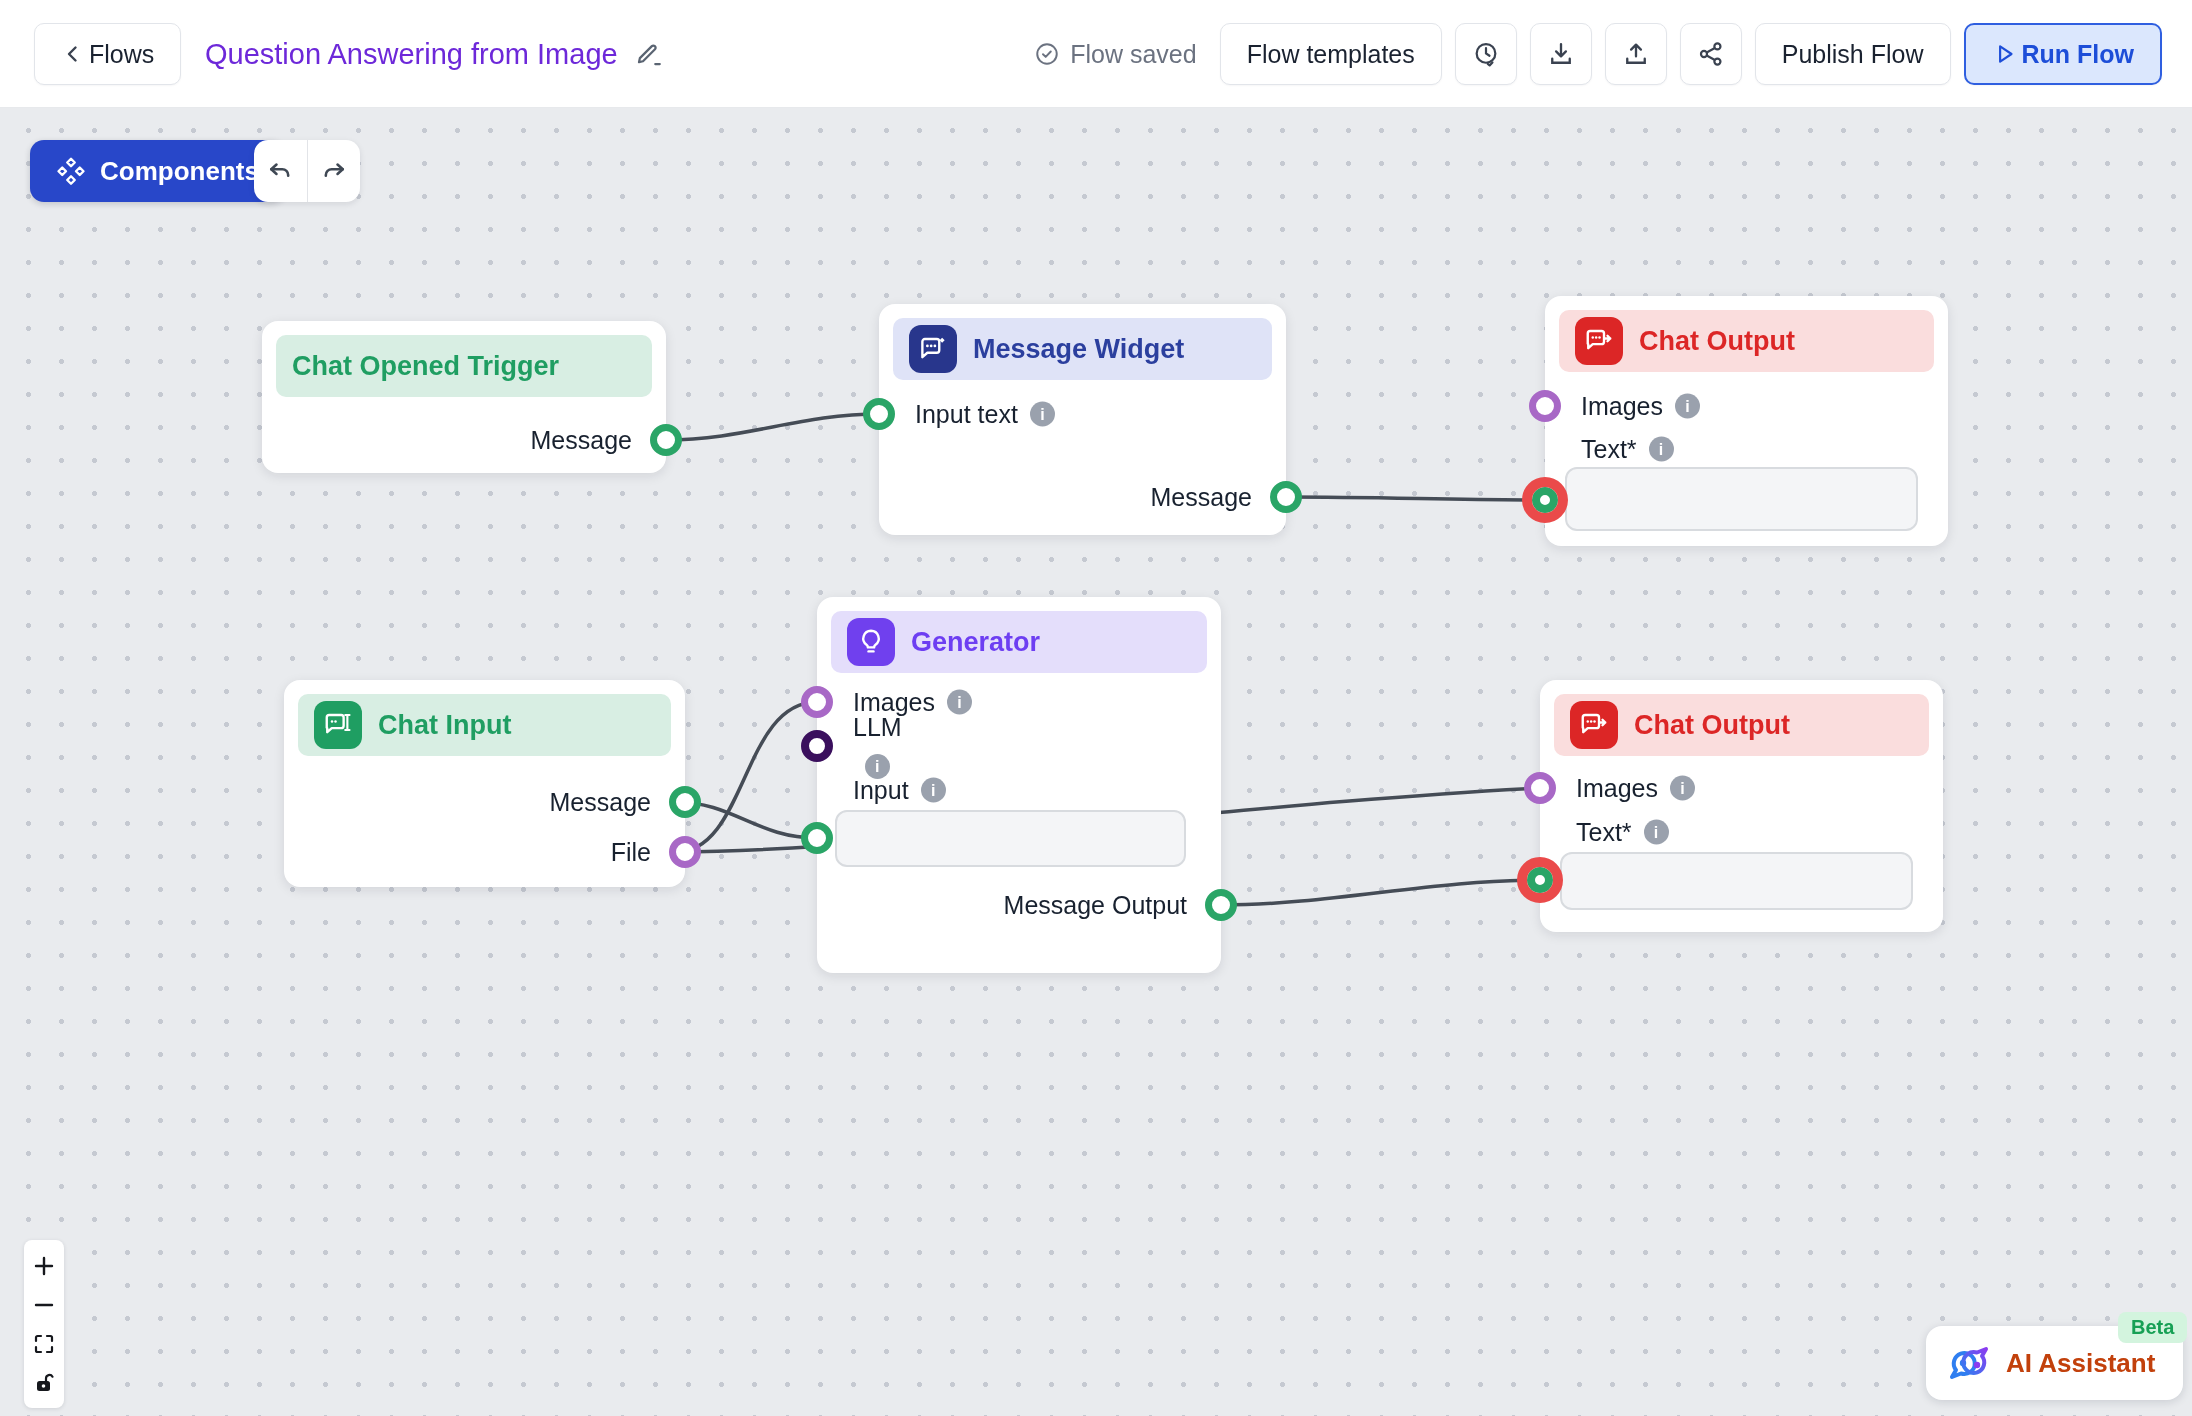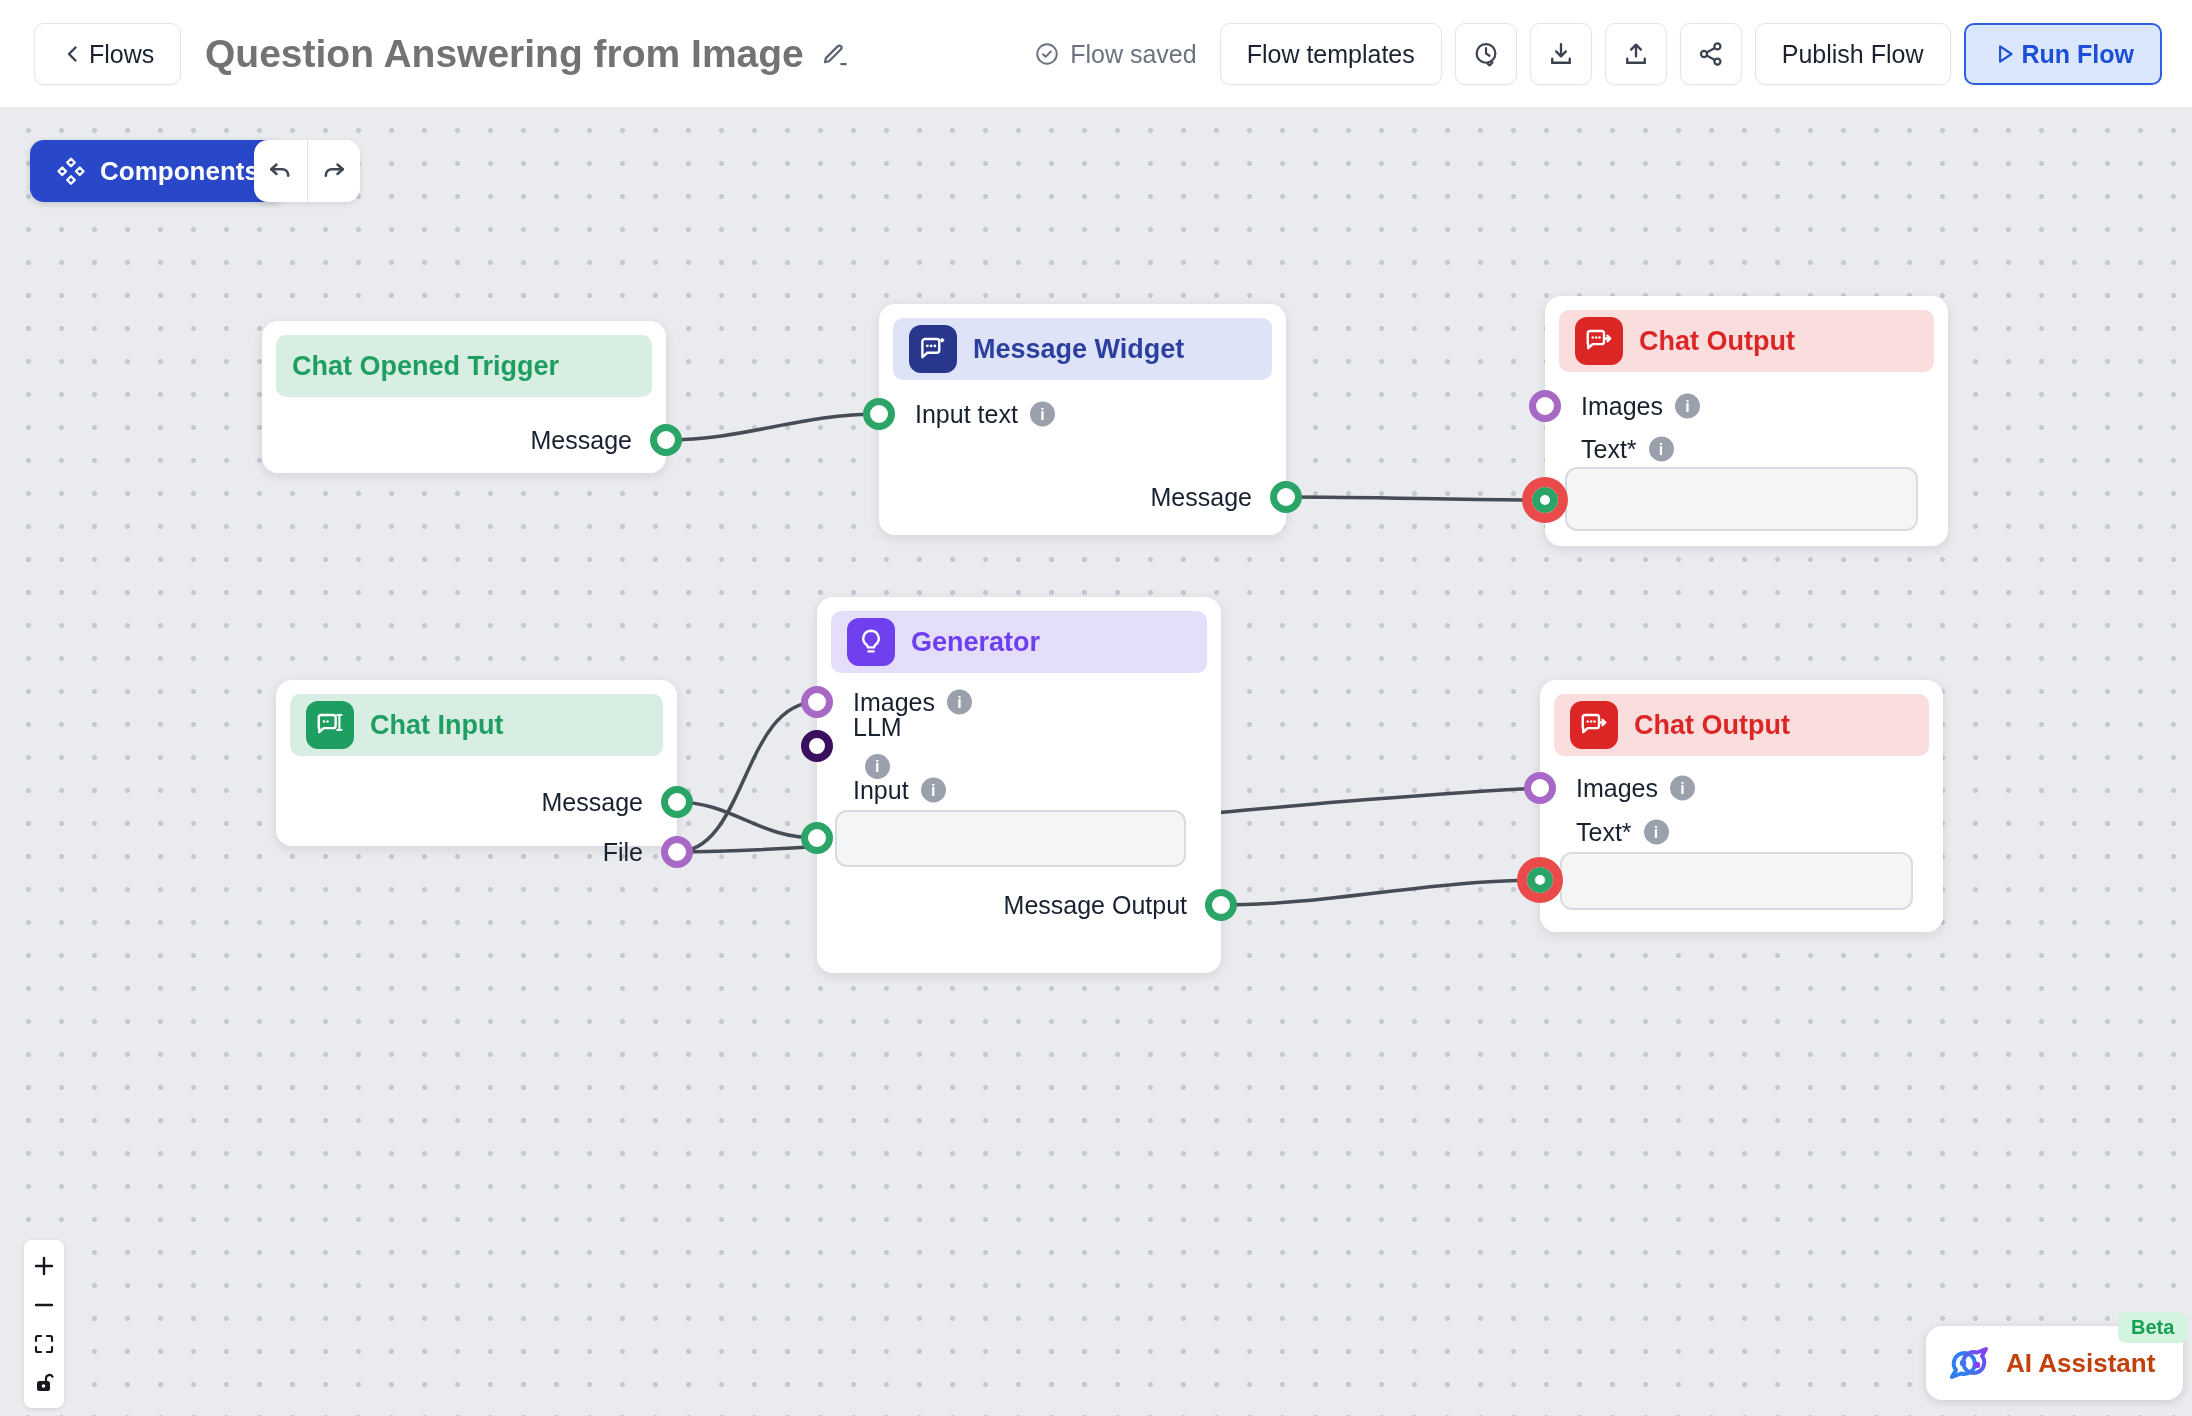--- a/index.html
+++ b/index.html
@@ -24,21 +24,21 @@
   }
   .btn {
     display:flex; align-items:center; justify-content:center; gap:4px;
     height:62px; padding:0 26px; background:#fff; border:1px solid #e2e5ea;
     border-radius:10px; font-size:25px; font-weight:500; color:#1a2230;
     box-shadow:0 1px 2px rgba(16,24,40,.04); cursor:pointer; white-space:nowrap;
   }
   .icon-btn { width:62px; padding:0; }
   .flows-btn { position:absolute; left:34px; top:23px; }
   .title-wrap { position:absolute; left:205px; top:0; height:108px; display:flex; align-items:center; gap:16px; }
-  .flow-title { font-size:39px; font-weight:700; color:#737373; }
+  .flow-title { font-size:29px; font-weight:400; color:#6d28d9; }
   .topbar-right { position:absolute; right:30px; top:23px; display:flex; align-items:center; gap:13px; }
   .flow-saved { display:flex; align-items:center; gap:10px; font-size:25px; color:#6b7280; margin-right:10px; }
   .run-btn { background:#dbe7fd; border:2px solid #2f5fe0; color:#1d4ed8; font-weight:600; }
 
   
   .components-btn {
     position:absolute; left:30px; top:140px; height:62px; padding:16px 26px;
     display:flex; align-items:center; gap:14px; background:#2847c9; color:#fff;
     font-size:26px; font-weight:700; border-radius:14px; z-index:4; cursor:pointer;
     box-shadow:0 2px 6px rgba(16,24,40,.18);
@@ -324,21 +324,21 @@
     <i class="info"></i>
   </div>
   <div class="field" style="left:18px; top:213px; width:351px; height:57px;"></div>
   <span class="port left green" style="top:241px;"></span>
   <div class="row-label out" style="top:308px;">
     <span>Message Output</span>
   </div>
   <span class="port right green" style="top:308px;"></span>
 </div>
 
-<div class="node" style="left:276px; top:680px; width:401px; height:166px;">
+<div class="node" style="left:284px; top:680px; width:401px; height:207px;">
   <div class="node-header hdr-green">
     <span class="hicon" style="background:#1f9e62;">
       <svg width="30" height="30" viewBox="0 0 24 24">
           <path d="M3 6 a2 2 0 0 1 2-2 h9.5 a2 2 0 0 1 2 2 v6.5 a2 2 0 0 1 -2 2 h-7.5 l-3.6 3.2 v-3.2 a2 2 0 0 1 -.4-.4 z" fill="none" stroke="#fff" stroke-width="1.9" stroke-linejoin="round"></path>
           <circle cx="7.2" cy="9.2" r="1" fill="#fff"></circle>
           <circle cx="10" cy="9.2" r="1" fill="#fff"></circle>
           <path d="M19.5 4 v12 M17.8 4 h3.4 M17.8 16 h3.4" stroke="#fff" stroke-width="1.7" stroke-linecap="round"></path>
         </svg>
     </span>
     <span>Chat Input</span>

